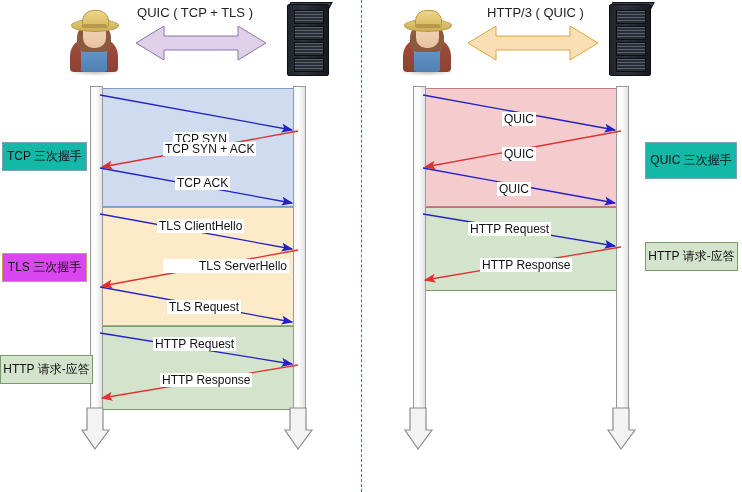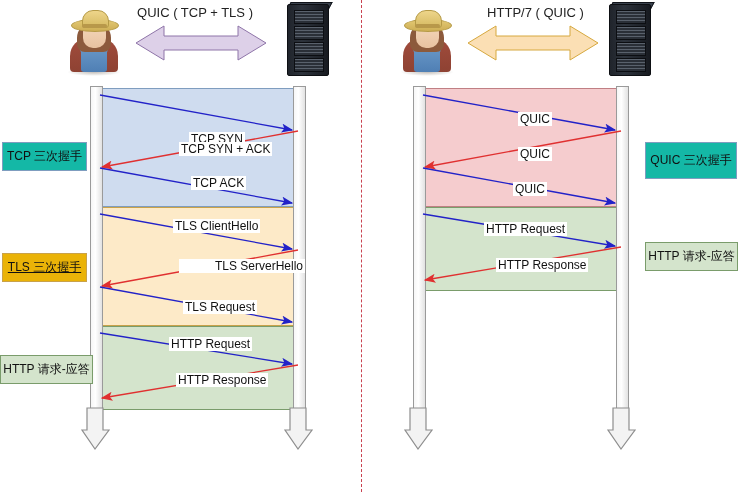--- a/index.html
+++ b/index.html
@@ -115,33 +115,32 @@
   .band.green{background:#d4e4cc;border-color:#7a9c6b;}
   .band.red{background:#f5ccce;border-color:#c07f84;}
 
   .msg-label{
     position:absolute;
     background:#ffffff;
     font-size:12px;color:#111;
     white-space:nowrap;
     padding:0 2px;
     line-height:14px;
-    margin-left:16px;
   }
 
   .tagbox{
     position:absolute;
     box-sizing:border-box;
     font-size:12px;
     color:#111;
     display:flex;align-items:center;justify-content:center;
     white-space:nowrap;
   }
   .tagbox.blue{background:#14b8a6;border:1px solid #7f9dbf;}
-  .tagbox.yellow{background:#eab308;border:1px solid #c9a24a;text-decoration:underline;}
+  .tagbox.yellow{background:#d946ef;border:1px solid #c9a24a;}
   .tagbox.green{background:#d4e4cc;border:1px solid #7a9c6b;}
 
   svg{position:absolute;left:0;top:0;overflow:visible;}
   .arrows{position:absolute;left:0;top:0;width:742px;height:492px;pointer-events:none;}
 </style>
 </head>
 <body>
 
 <div class="stage">
 
@@ -228,21 +227,21 @@
     <div class="tagbox yellow" style="left:2px;top:253px;width:85px;height:29px;">
       <span>TLS 三次握手</span>
     </div>
     <div class="tagbox green" style="left:0px;top:355px;width:93px;height:29px;">
       <span>HTTP 请求-应答</span>
     </div>
   </div>
 
   <div>
 
-    <div class="hdr-title" style="left:463px;top:5px;width:145px;">HTTP/7 ( QUIC )</div>
+    <div class="hdr-title" style="left:463px;top:5px;width:145px;">HTTP/3 ( QUIC )</div>
 
     <div class="actor" style="left:396px;top:2px;">
       <div class="shadow"></div>
       <div class="body"></div>
       <div class="strapL"></div>
         <div class="strapR"></div>
       <div class="overall"></div>
       <div class="neck"></div>
       <div class="hair"></div>
       <div class="face"></div>

